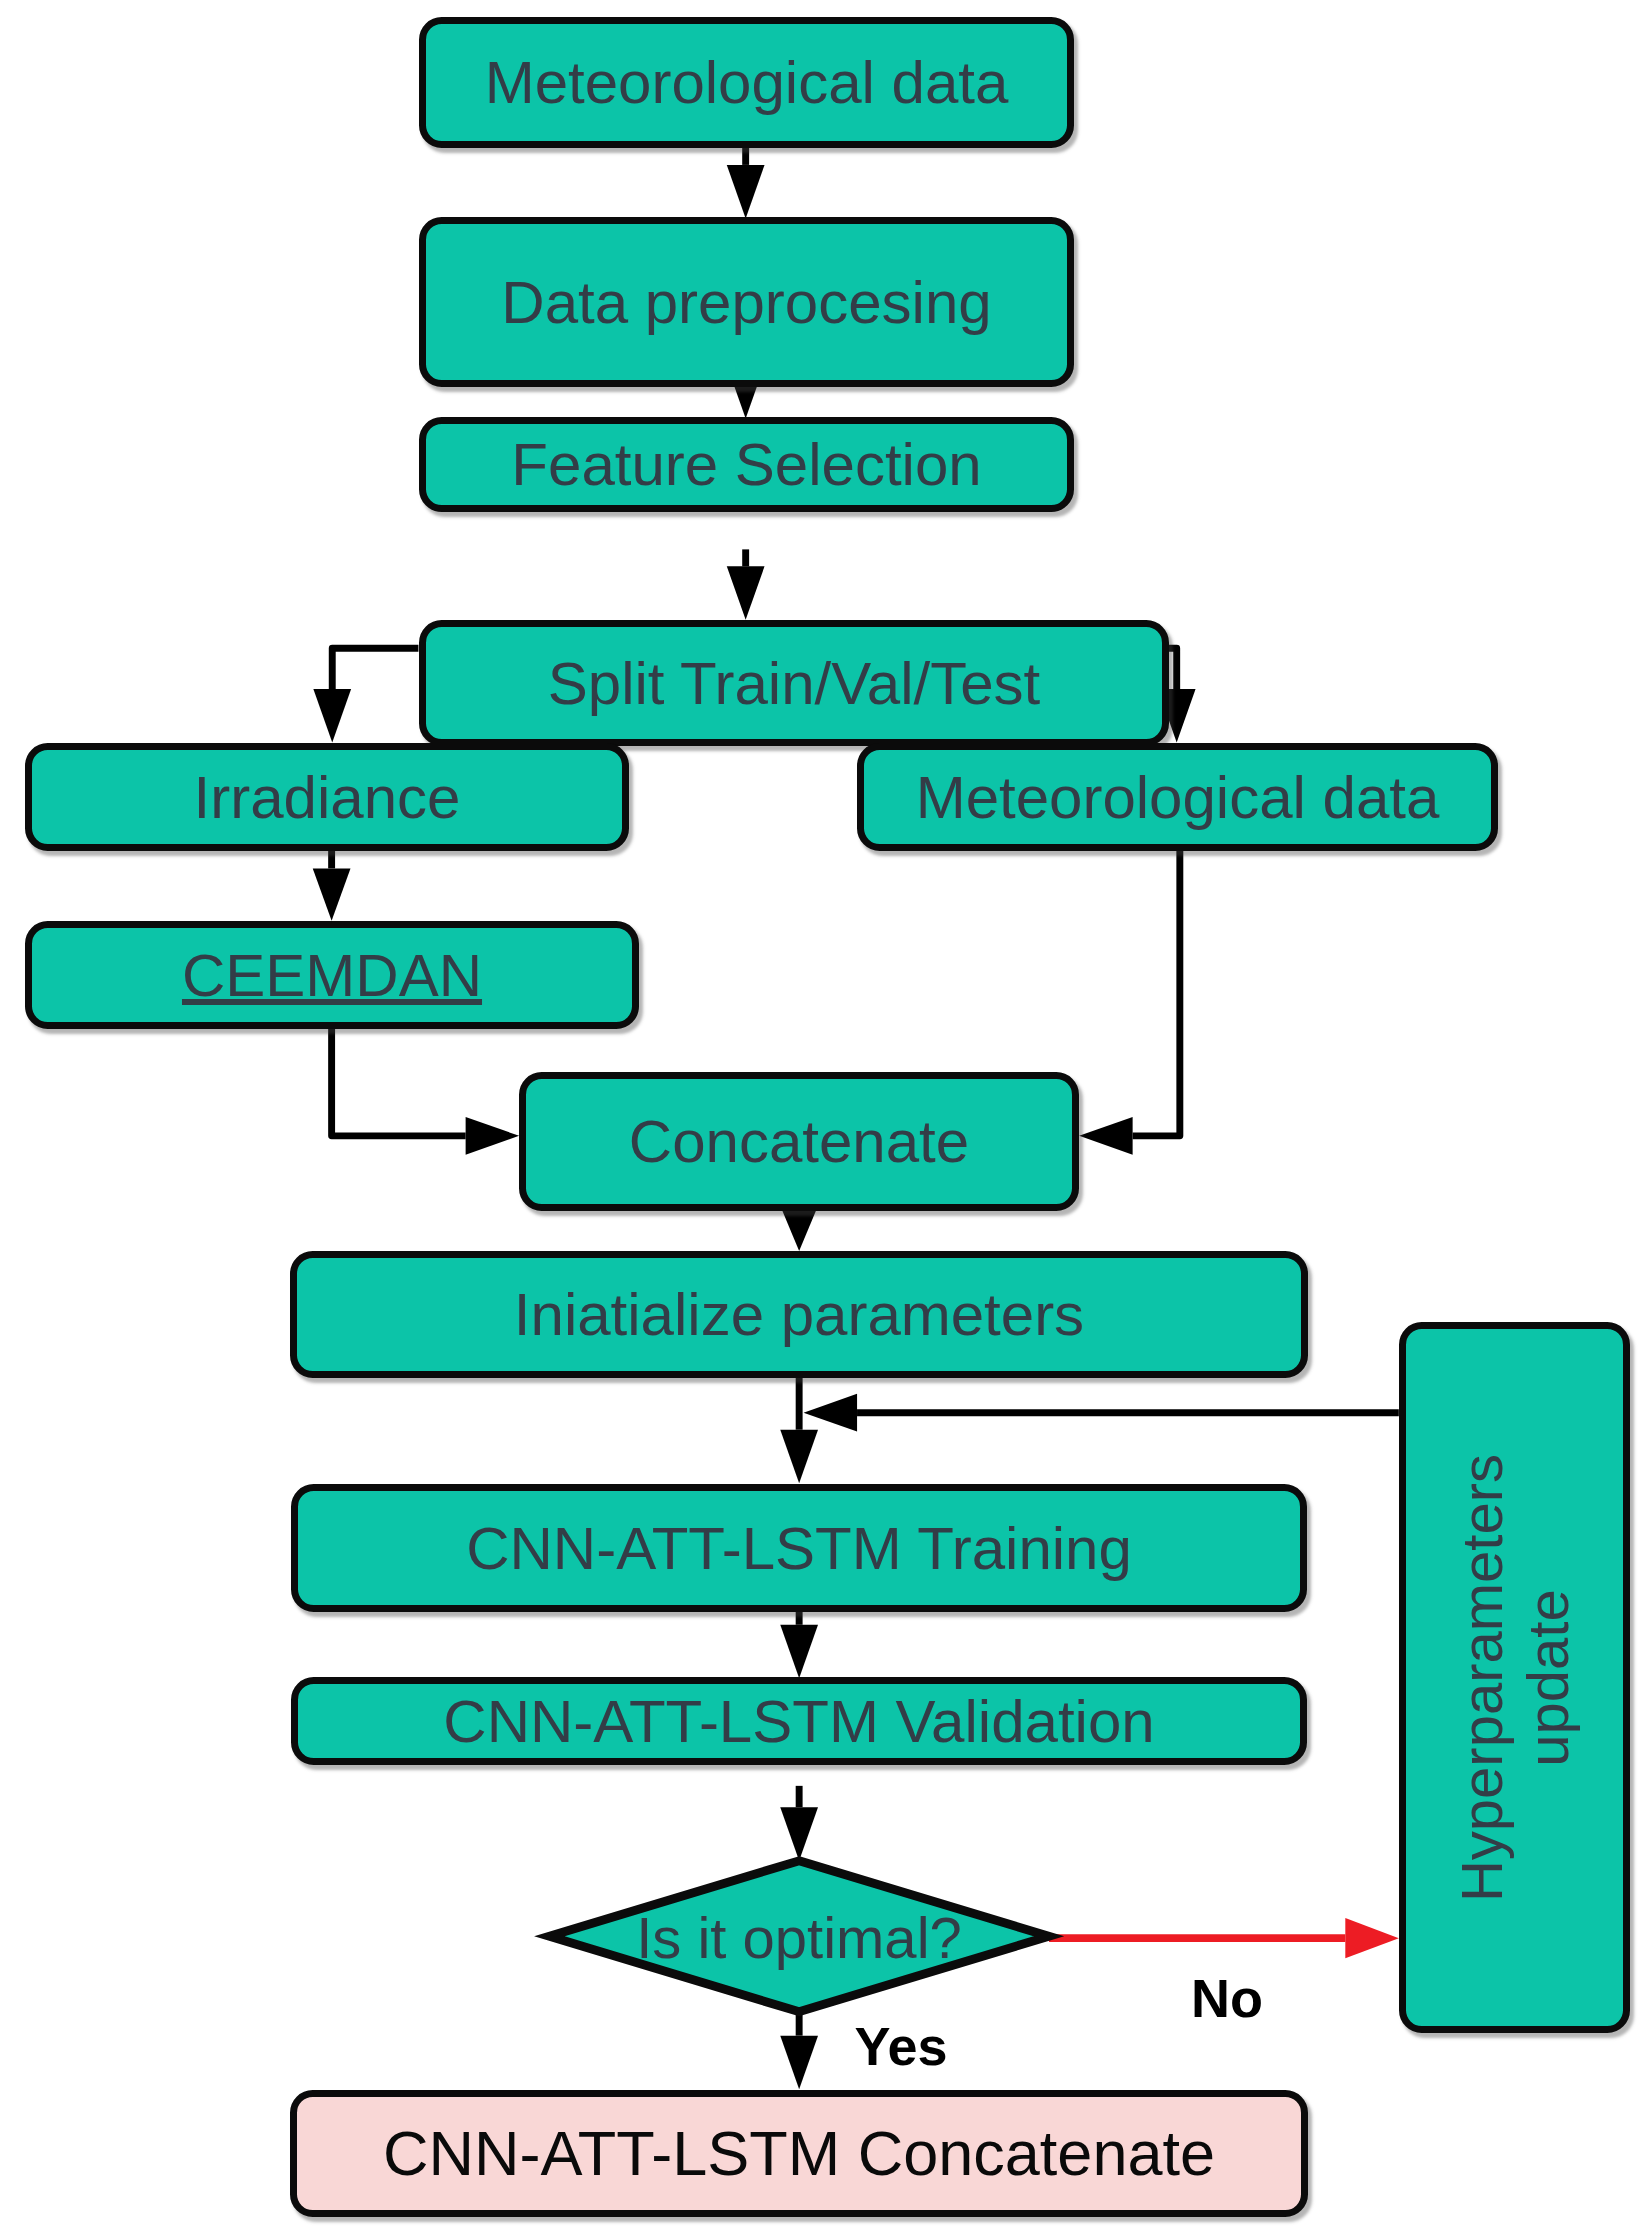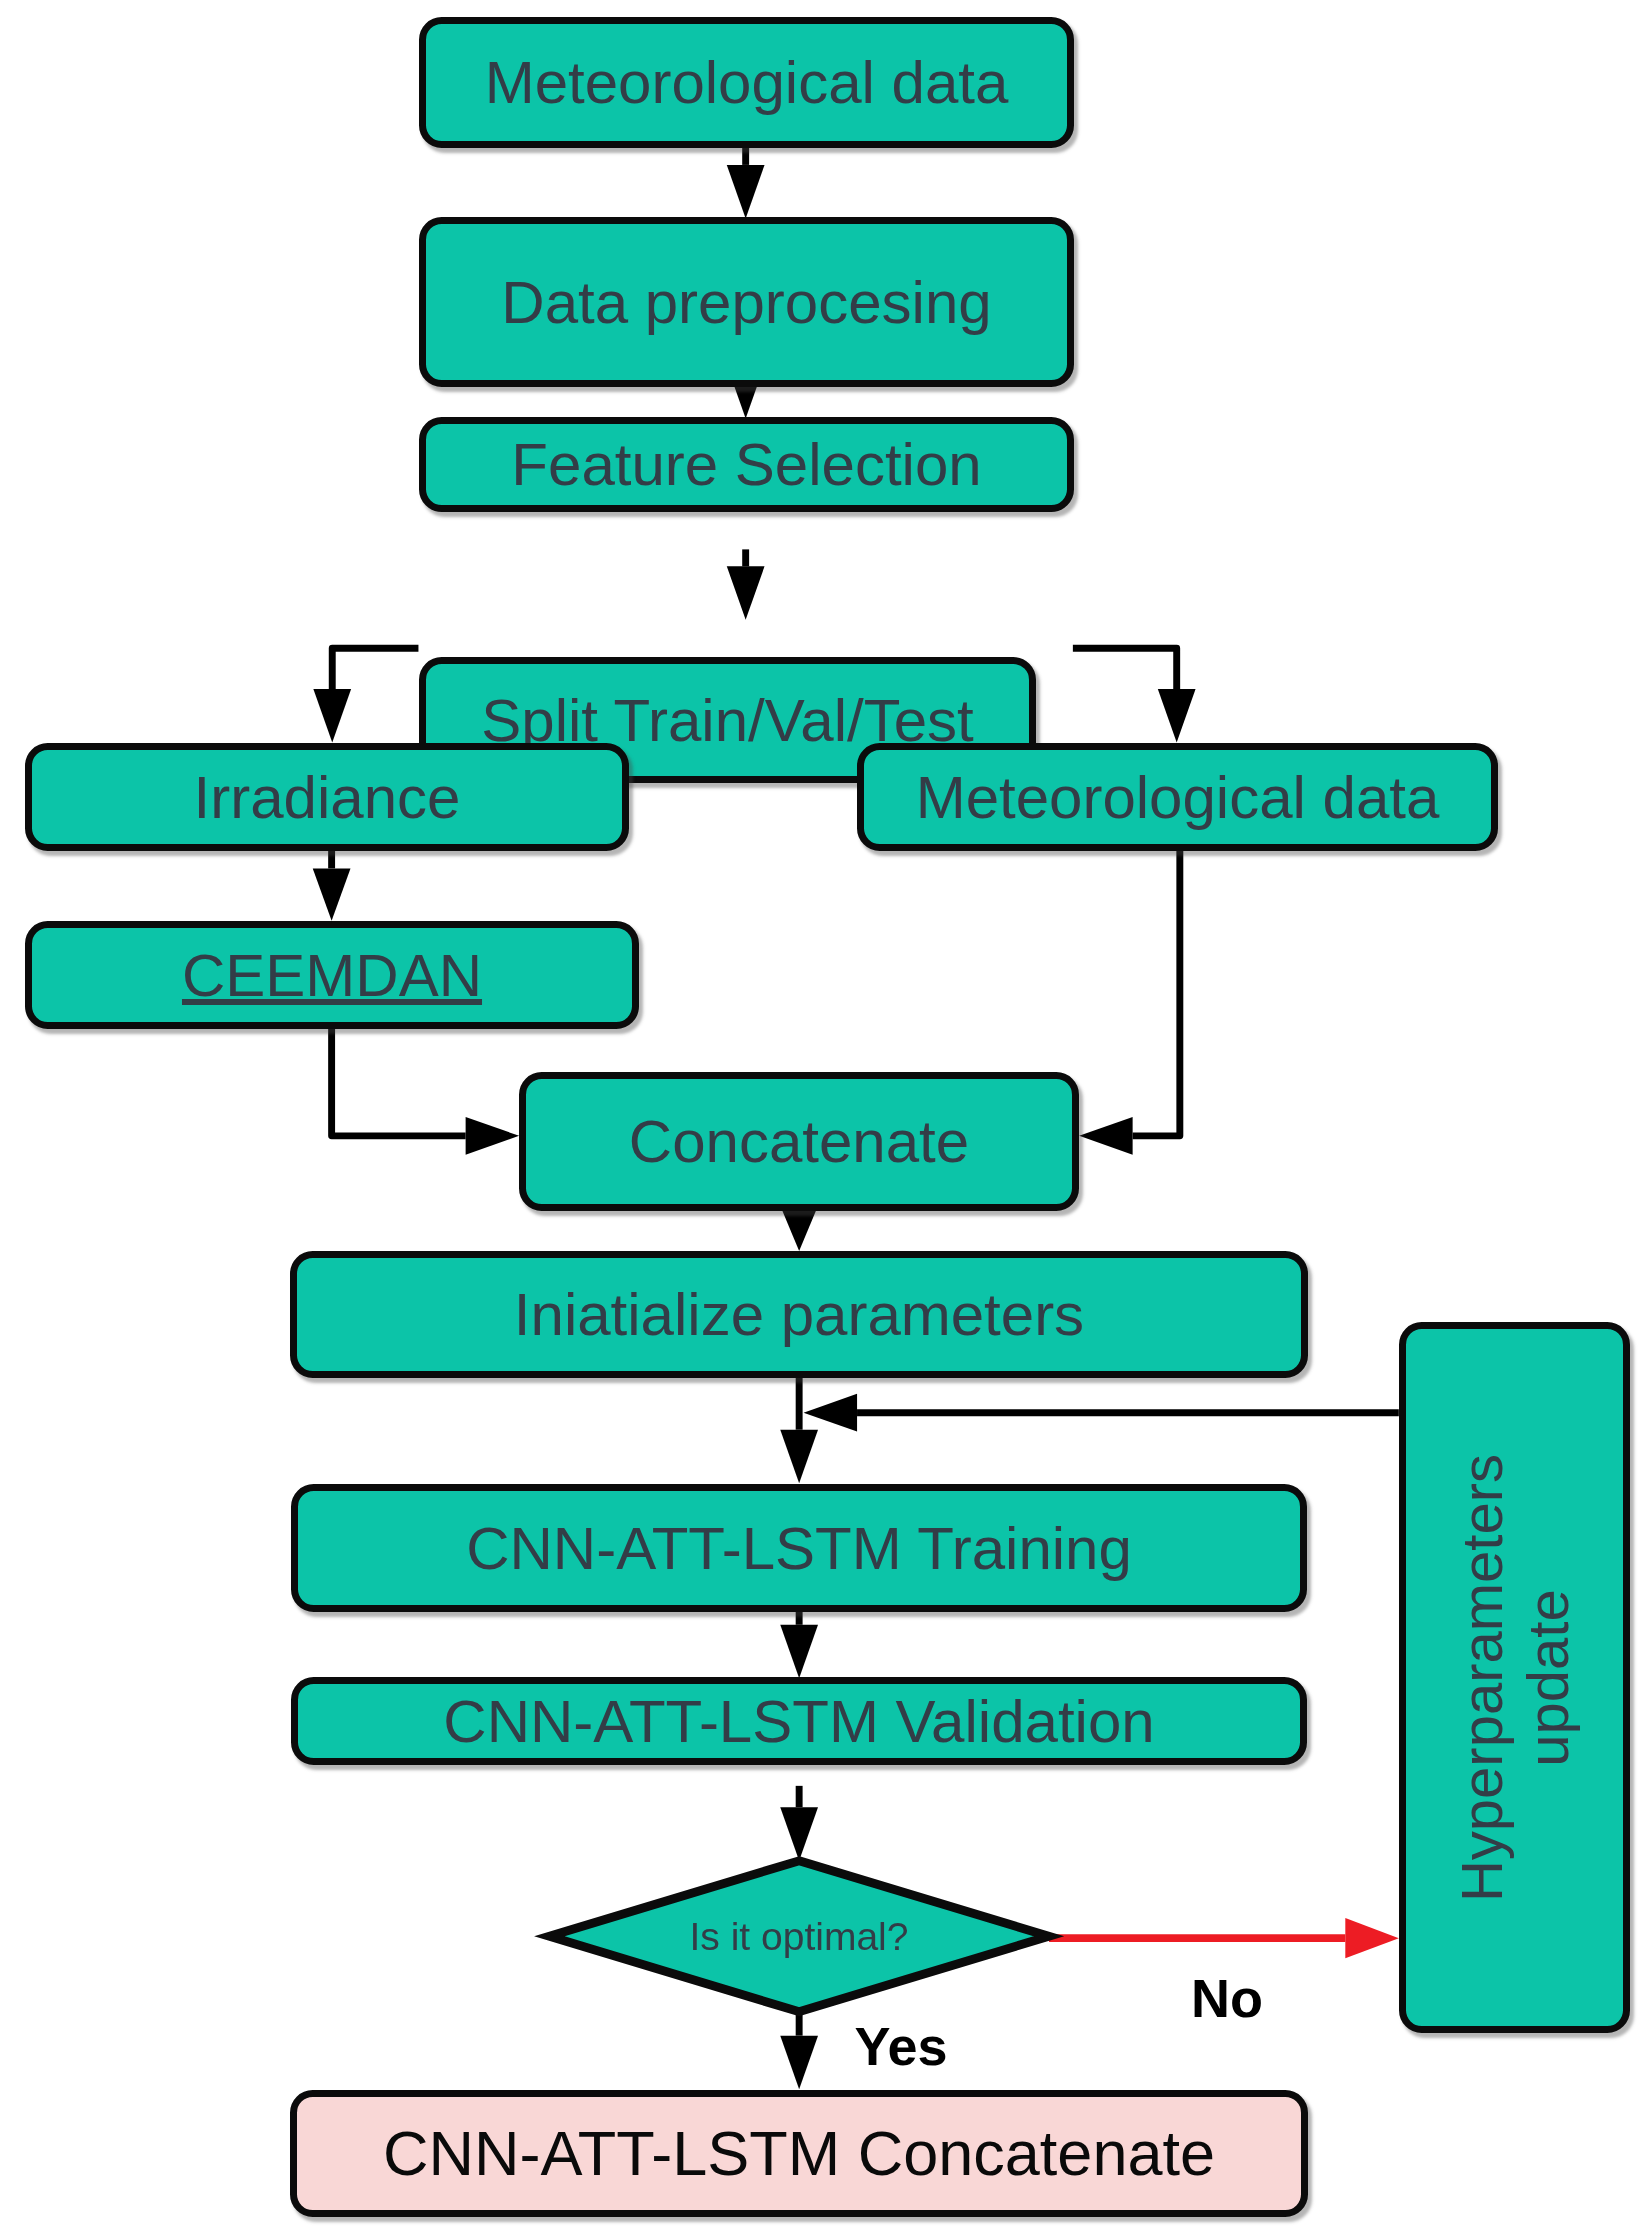--- a/index.html
+++ b/index.html
@@ -42,21 +42,21 @@
   .node.tall{white-space:normal;}
   .vlabel{
     position:absolute;left:50%;top:50%;width:680px;
     transform:translate(-50%,-50%) rotate(-90deg);
     text-align:center;line-height:1.13;font-size:58px;color:var(--node-text);
   }
   .vlabel span{display:block;}
   .diamond-label{
     position:absolute;left:799px;top:1937px;width:516px;
     transform:translate(-50%,-50%);
-    text-align:center;color:var(--node-text);font-size:39px;
+    text-align:center;color:var(--node-text);font-size:58px;
   }
   .edge-label{
     position:absolute;transform:translate(-50%,-50%);
     font-weight:bold;font-size:54px;color:#000;
   }
 </style>
 </head>
 <body>
 
 <svg id="edges" viewBox="0 0 2619 3539" xmlns="http://www.w3.org/2000/svg" aria-hidden="true">
@@ -114,21 +114,21 @@
 </div>
 
 <div class="node" style="left:419px;top:217px;width:655px;height:170px;">
   <span>Data preprocesing</span>
 </div>
 
 <div class="node" style="left:419px;top:417px;width:655px;height:95px;">
   <span>Feature Selection</span>
 </div>
 
-<div class="node" style="left:419px;top:620px;width:617px;height:126px;margin-top:37px;">
+<div class="node" style="left:419px;top:620px;width:750px;height:126px;">
   <span>Split Train/Val/Test</span>
 </div>
 
 <div class="node" style="left:25px;top:743px;width:604px;height:108px;">
   <span>Irradiance</span>
 </div>
 
 <div class="node" style="left:25px;top:921px;width:614px;height:108px;text-decoration:underline;">
   <span>CEEMDAN</span>
 </div>

